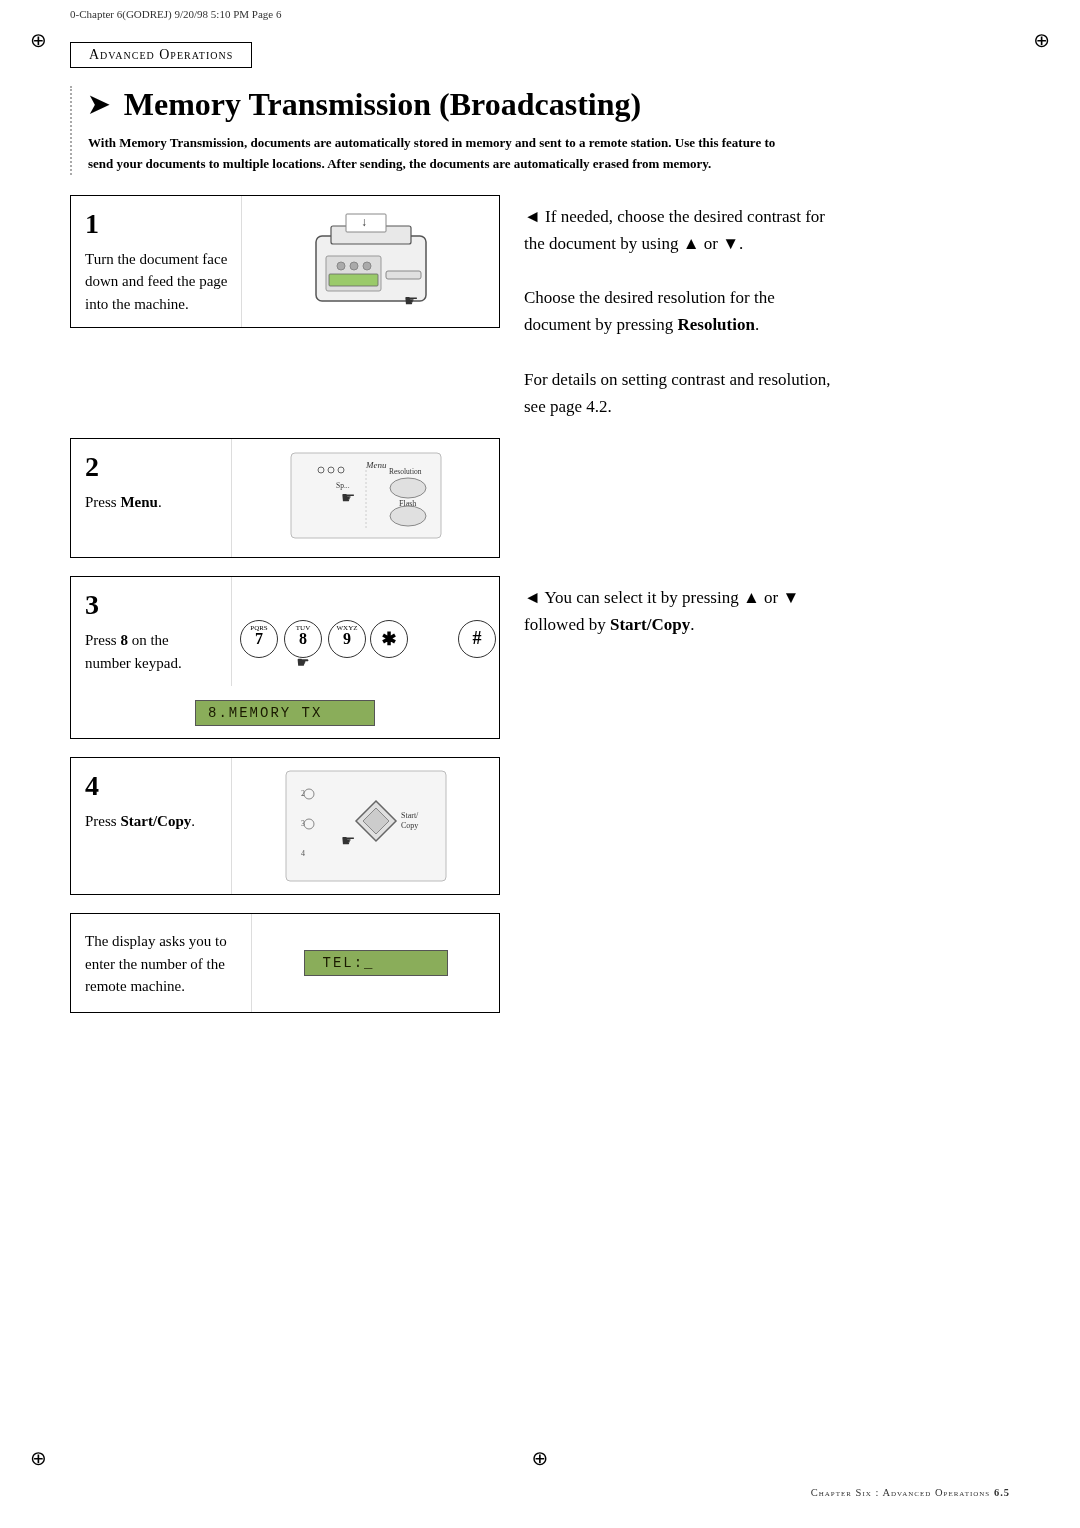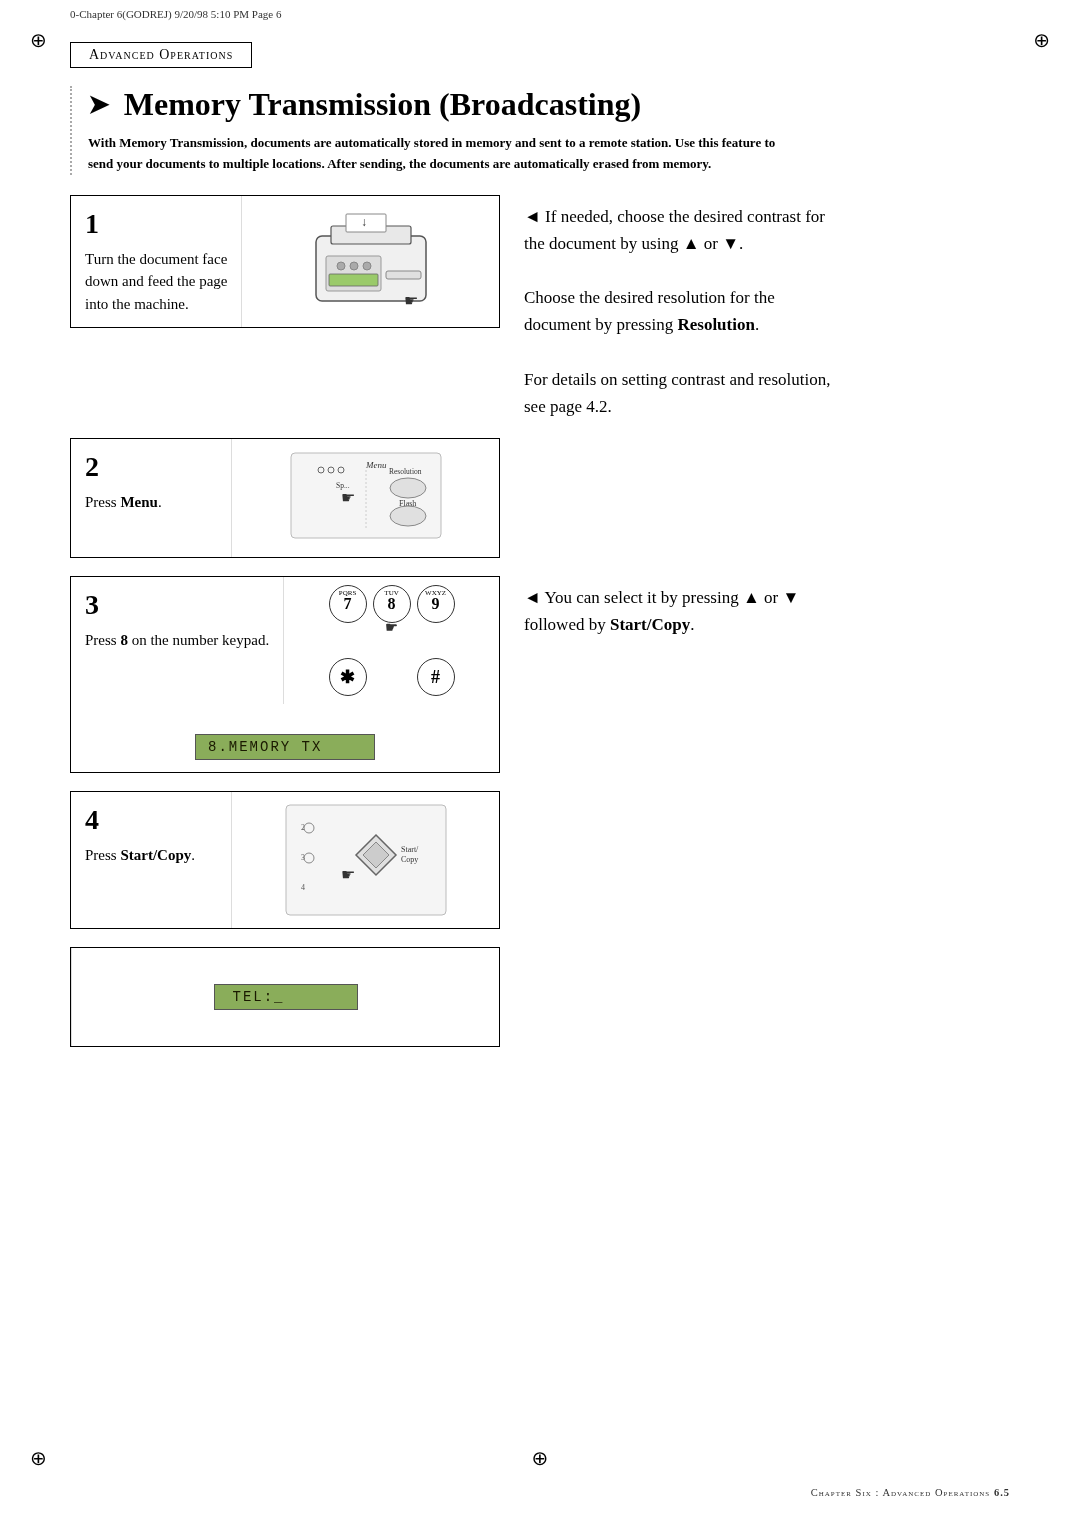--- a/index.html
+++ b/index.html
@@ -99,23 +99,23 @@
       width: 340px;
       padding-left: 24px;
       font-size: 17px;
       line-height: 1.6;
       padding-top: 8px;
     }
 
     
     .keypad-container {
       display: flex;
-      flex-direction: column;
+      flex-direction: row;
       align-items: flex-end;
-      gap: 21px;
+      gap: 4px;
     }
 
     .keypad-row {
       display: flex;
       gap: 6px;
       align-items: center;
     }
 
     .key-btn {
       width: 38px;
@@ -144,21 +144,21 @@
     }
 
     .lcd-display {
       background: #8aad5a;
       border: 1.5px solid #555;
       padding: 4px 12px;
       font-family: 'Courier New', monospace;
       font-size: 14px;
       letter-spacing: 2px;
       color: #1a1a00;
-      margin-top: 22px;
+      margin-top: 6px;
       width: 180px;
     }
 
     
     .tel-display {
       background: #8aad5a;
       border: 1.5px solid #555;
       padding: 4px 18px;
       font-family: 'Courier New', monospace;
       font-size: 14px;
@@ -416,20 +416,25 @@
           <text x="60" y="80" font-size="16" fill="#333">☛</text>
         </svg>
       </div>
     </div>
     <div class="step-right"></div>
   </div>
 
   
   <div class="step-row">
     <div class="step-full-box" style="min-height:100px;">
+      <div class="step-info-col" style="min-width:180px;">
+        <div class="step-text">
+          The display asks you to<br>enter the number of the<br>remote machine.
+        </div>
+      </div>
       <div class="step-img-col">
         <div class="tel-display">
           <span>TEL:_</span>
         </div>
       </div>
     </div>
     <div class="step-right"></div>
   </div>
 
   

